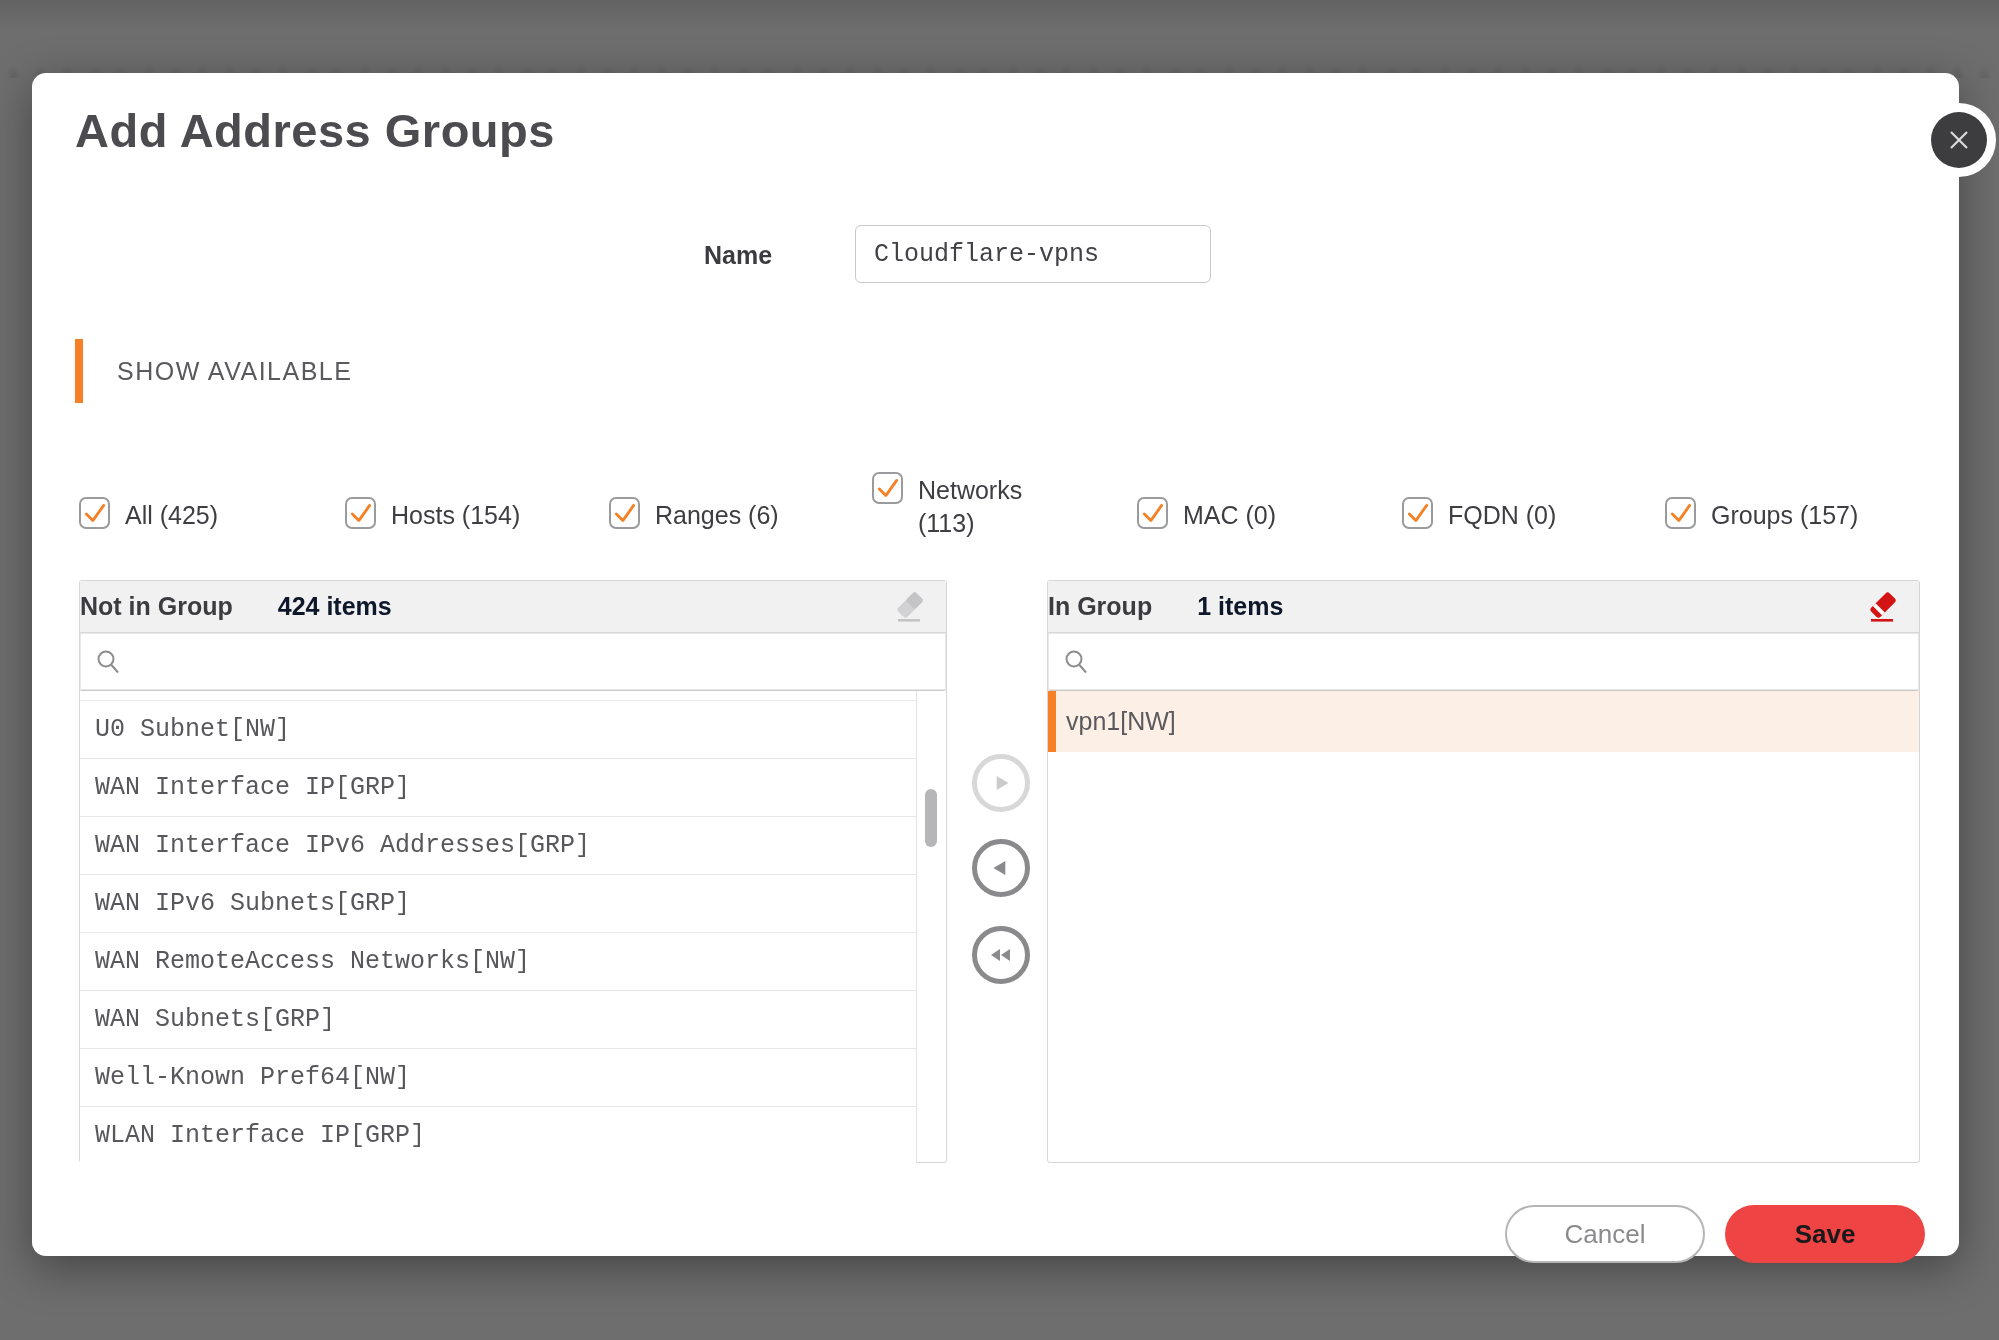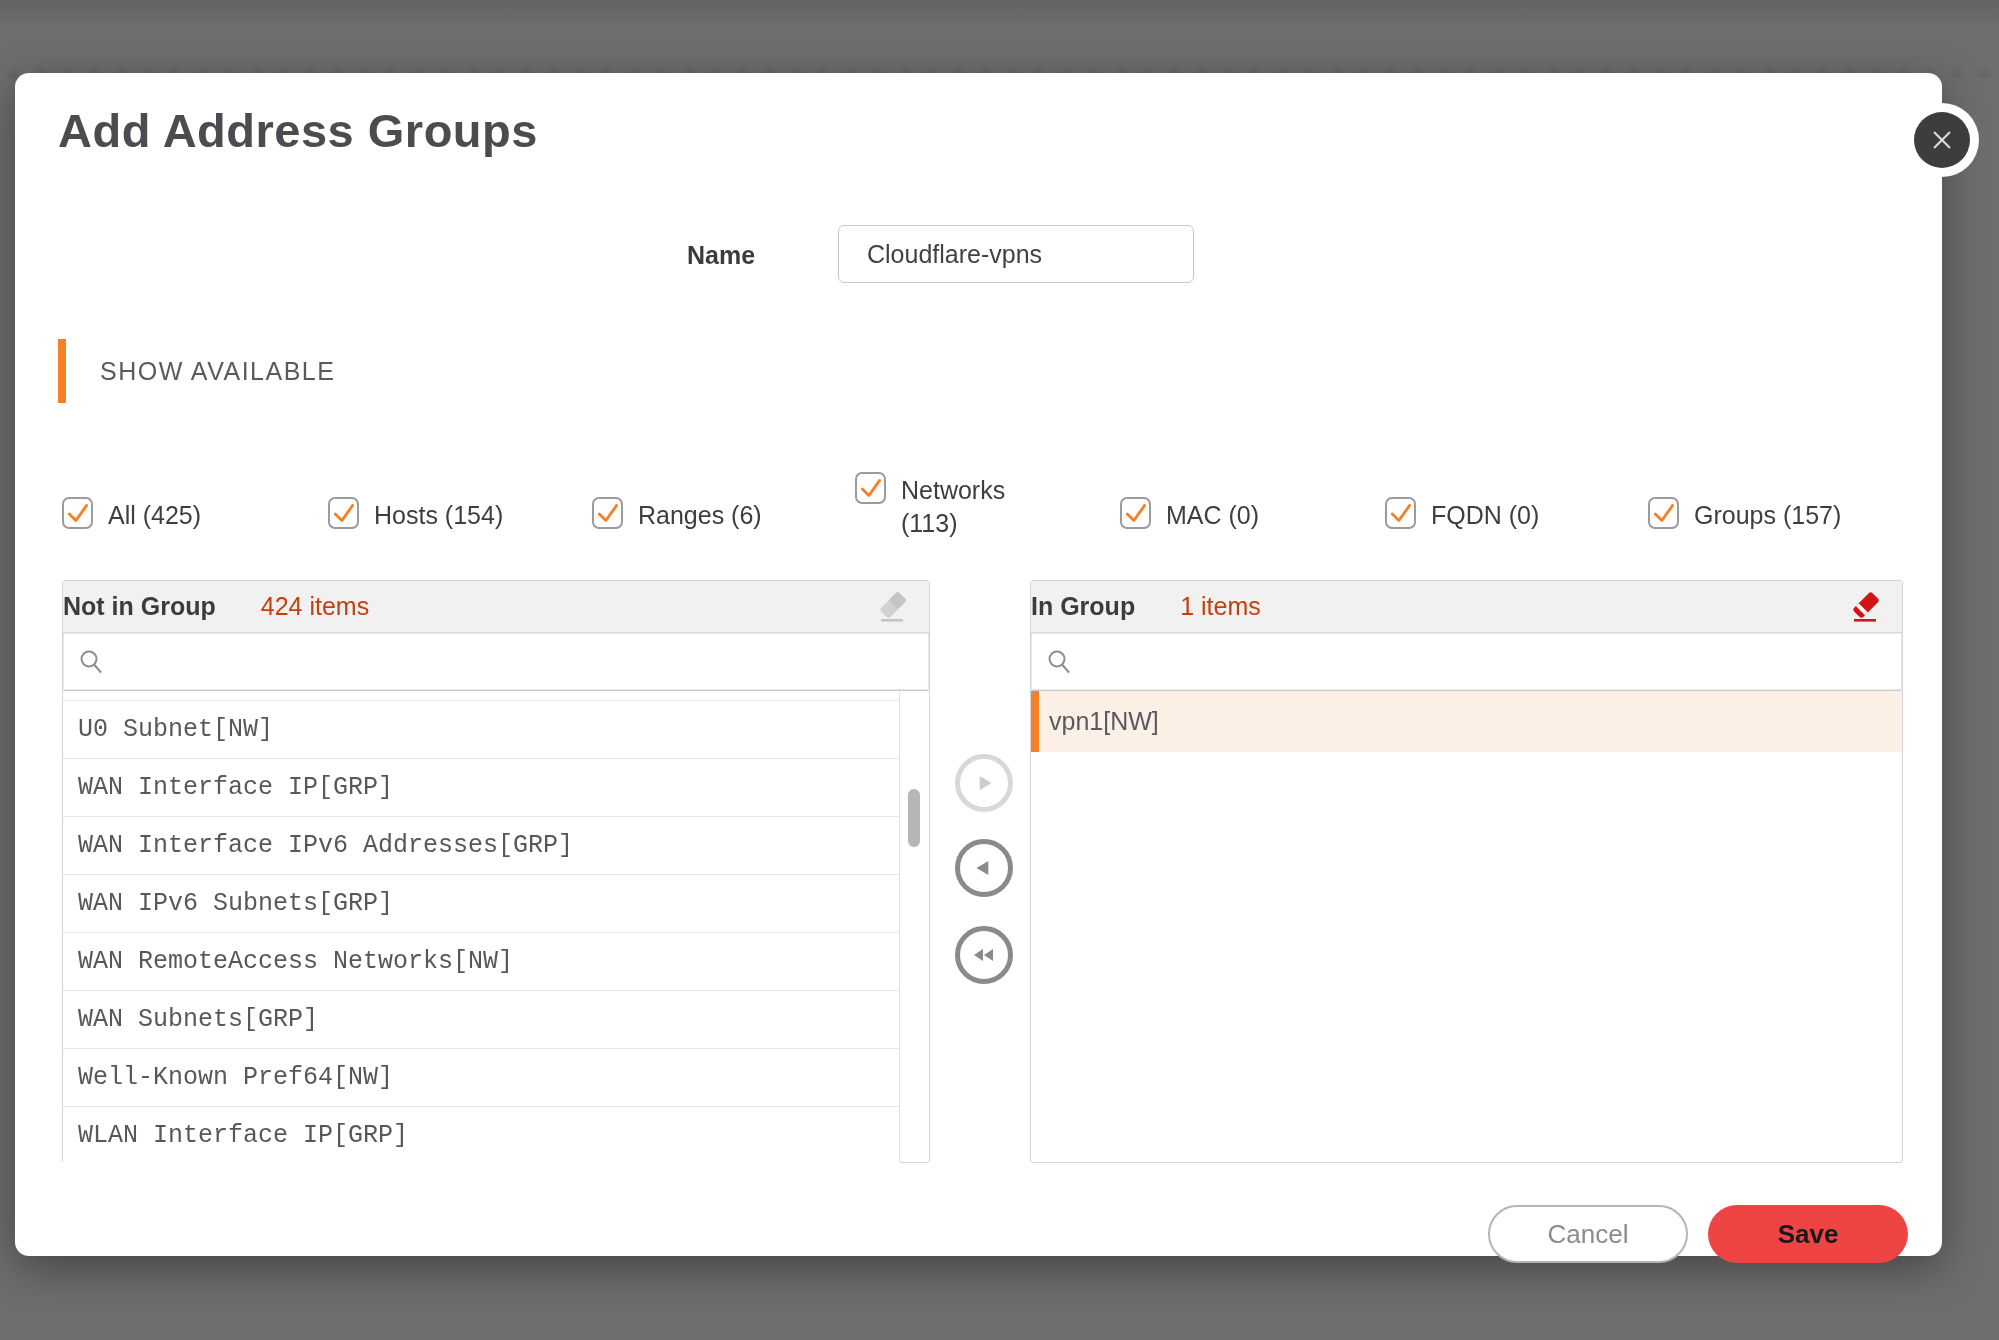--- a/index.html
+++ b/index.html
@@ -16,21 +16,21 @@
     background-image:radial-gradient(ellipse 11px 20px at 50% 100%, rgba(0,0,0,.18), rgba(0,0,0,0) 70%);
     background-size:27px 48px; background-repeat:repeat-x;
     opacity:.55;
   }
   .backdrop-top {
     position:absolute; left:0; top:0; width:100%; height:30px;
     background:linear-gradient(#636363,#6e6e6e);
   }
 
   .modal {
-    position:absolute; left:15px; top:73px; width:1927px; height:1183px;
+    position:absolute; left:32px; top:73px; width:1927px; height:1183px;
     background:#ffffff; border-radius:14px;
     box-shadow:0 12px 45px rgba(0,0,0,.38);
   }
 
   .close-btn {
     position:absolute; left:1899px; top:39px; width:56px; height:56px;
     background:#3d3d3f; border-radius:50%;
     box-shadow:0 0 0 9px #ffffff;
     display:flex; align-items:center; justify-content:center;
     cursor:pointer;
@@ -40,22 +40,22 @@
     position:absolute; left:43px; top:30px;
     font-size:47px; font-weight:600; color:#4b4b50; letter-spacing:.5px;
   }
   .name-label {
     position:absolute; left:672px; top:168px; width:110px; 
     font-size:25px; font-weight:700; color:#3c3c40;
   }
   .name-input {
     position:absolute; left:823px; top:152px; width:356px; height:58px;
     border:1px solid #c9c9c9; border-radius:6px;
-    font-family:Liberation Sans, sans-serif;
-    font-size:25px; color:#414146; padding:0 28px; outline:none; background:#fff;
+    font-family:Liberation Mono, monospace;
+    font-size:25px; color:#414146; padding:0 18px; outline:none; background:#fff;
   }
 
   .section-header { position:absolute; left:43px; top:266px; height:64px; display:flex; align-items:center; }
   .section-bar { width:8px; height:64px; background:#f58025; margin-right:34px; }
   .section-text { font-size:25px; color:#5a5a5e; letter-spacing:1.5px; }
 
   .filter { position:absolute; display:flex; align-items:flex-start; cursor:pointer; }
   .cb {
     width:31px; height:32px; border:2px solid #9b9b9e; border-radius:7px;
     background:#fff; display:flex; align-items:center; justify-content:center; flex:none;
@@ -68,21 +68,21 @@
     border:1px solid #d5d5d7; border-radius:3px; background:#fff;
   }
   .panel-left  { left:47px;  width:868px; }
   .panel-right { left:1015px; width:873px; }
 
   .panel-header {
     height:52px; background:#f1f1f2; border-bottom:1px solid #d9d9db;
     display:flex; align-items:center; justify-content:flex-start; position:relative;
   }
   .panel-title { font-size:25px; font-weight:700; color:#3c3c40; }
-  .panel-count { font-size:25px; font-weight:400; color:#c2410c; margin-left:45px; }
+  .panel-count { font-size:25px; font-weight:700; color:#0f172a; margin-left:45px; }
   .eraser-btn { position:absolute; right:18px; top:8px; width:38px; height:38px; cursor:pointer; }
 
   .search-box {
     height:58px; border-bottom:1px solid #c9c9cb; position:relative;
     display:flex; align-items:center; padding-left:14px;
     box-shadow:inset 0 0 0 1px #e8e8e8; border-radius:0 0 2px 2px;
   }
   .search-box svg { flex:none; }
   .search-input {
     border:none; outline:none; flex:1; height:100%; font-size:24px;

